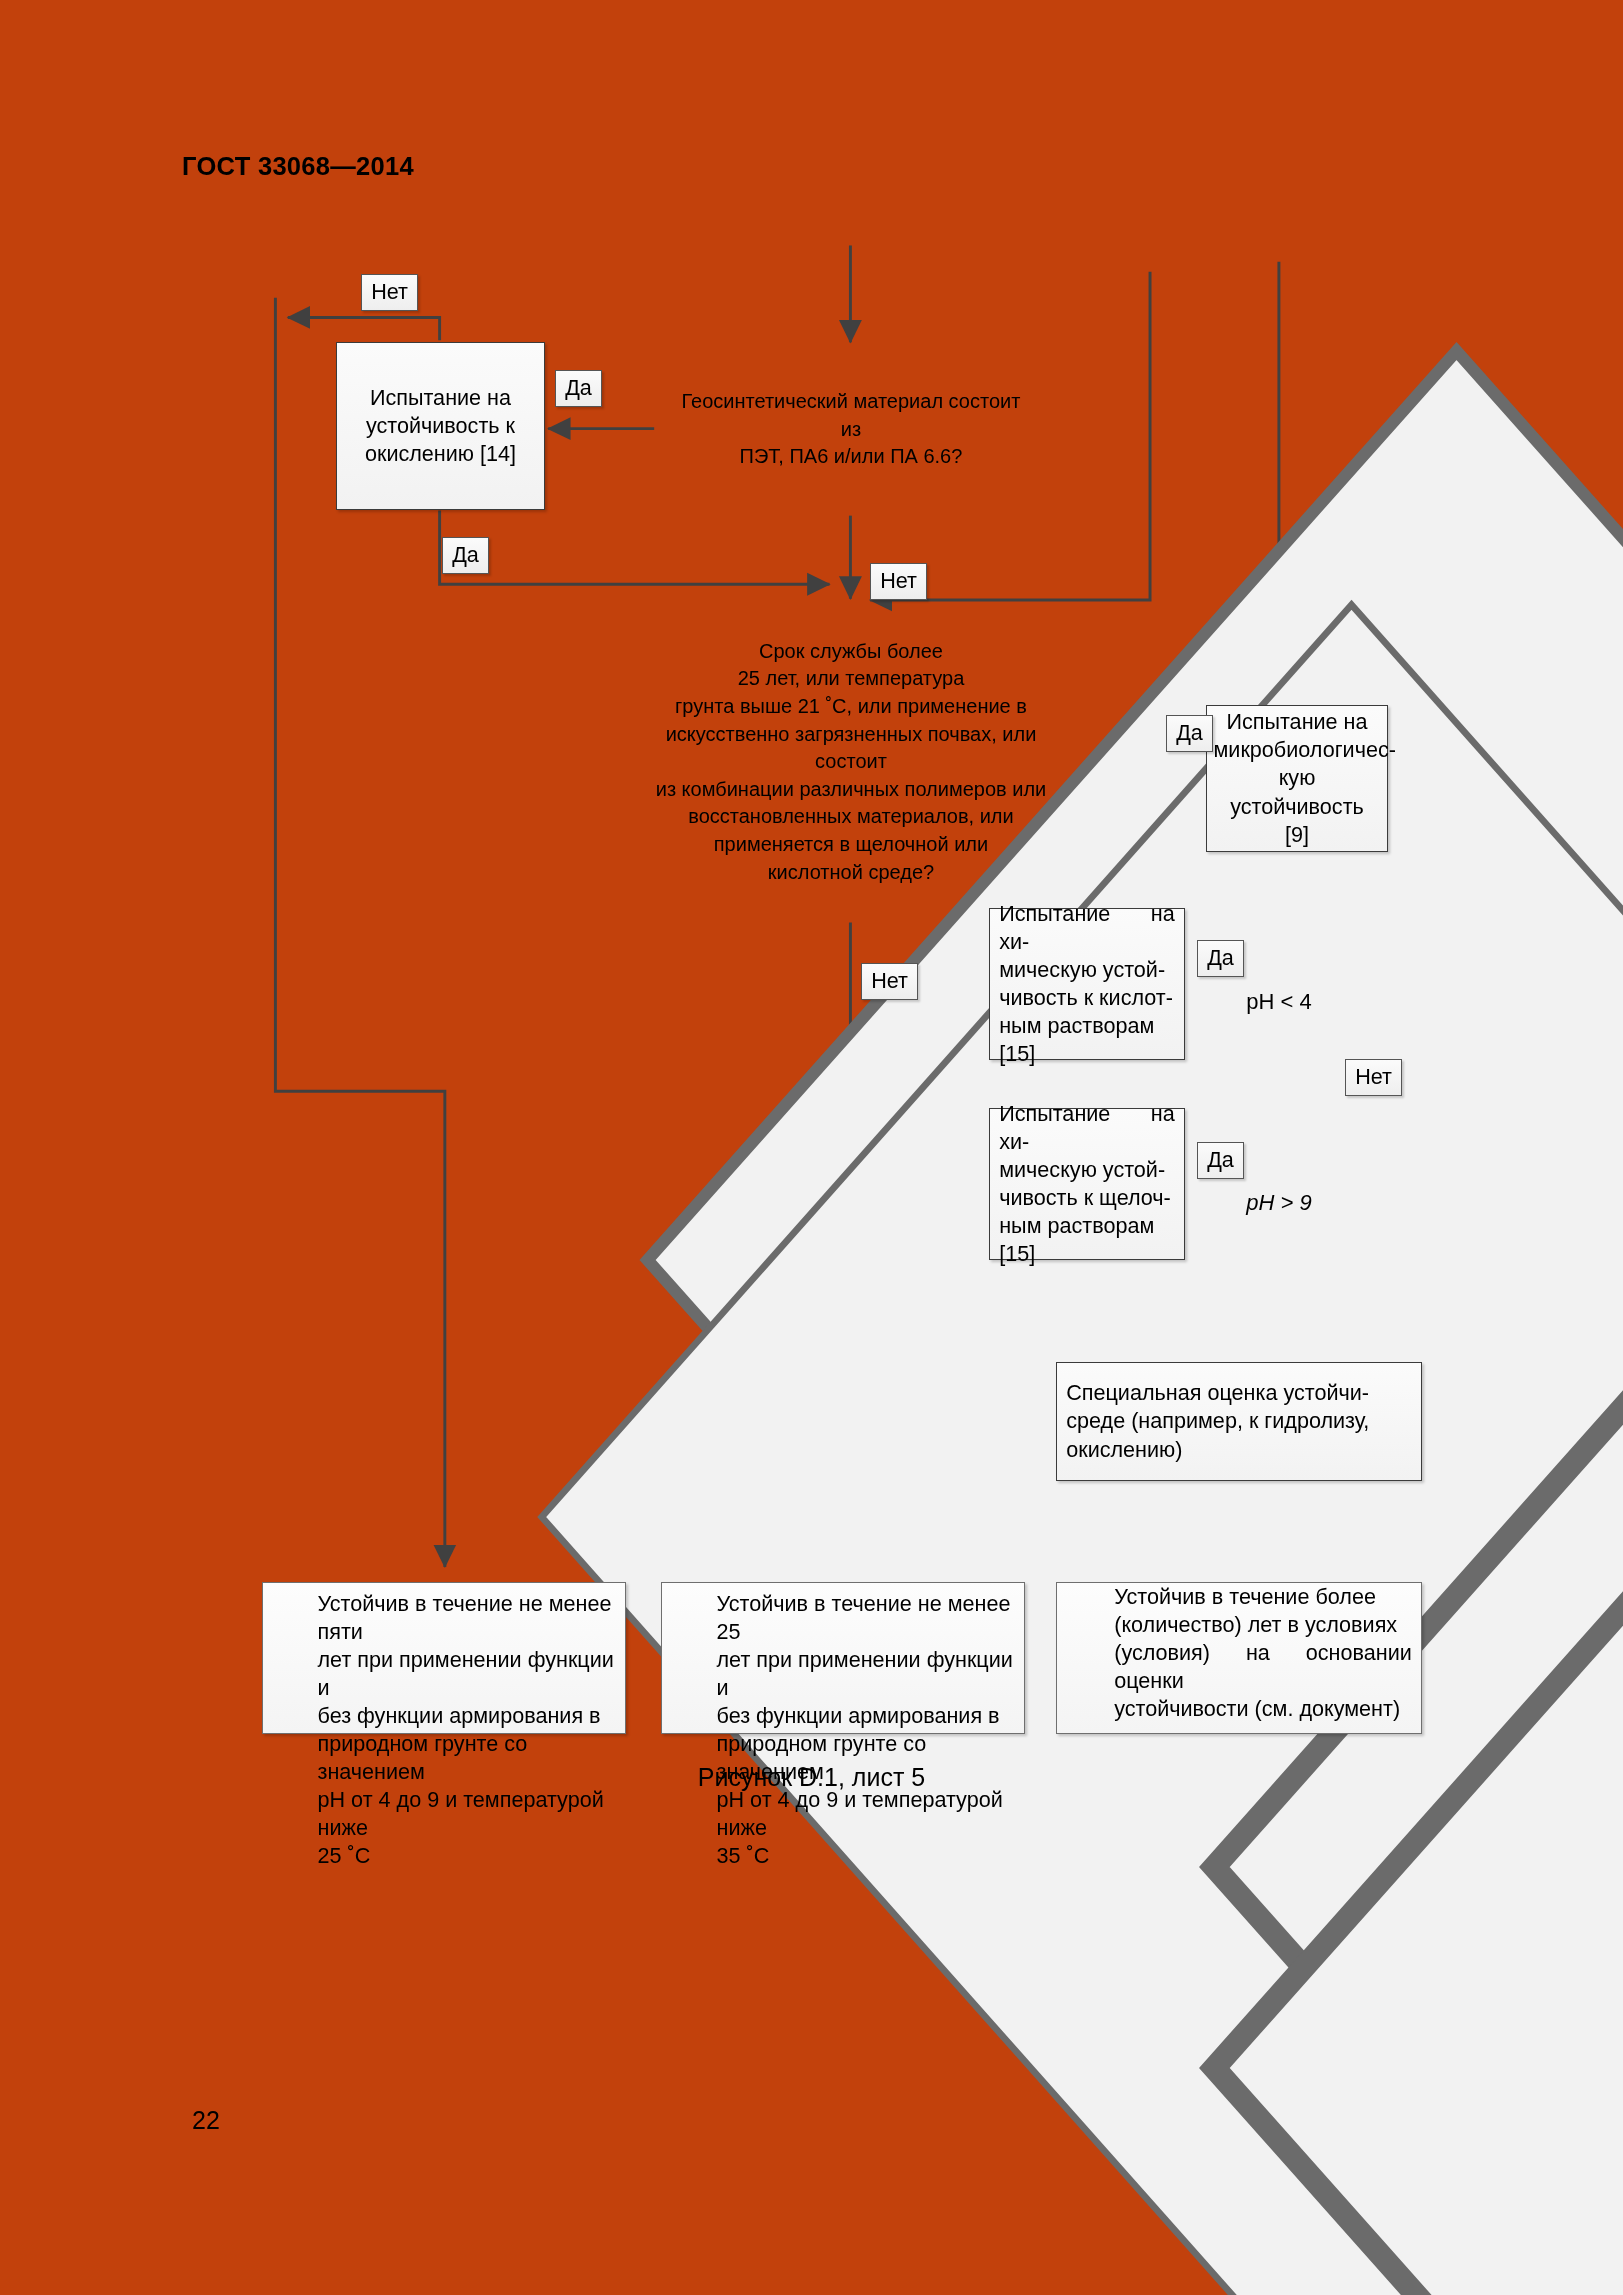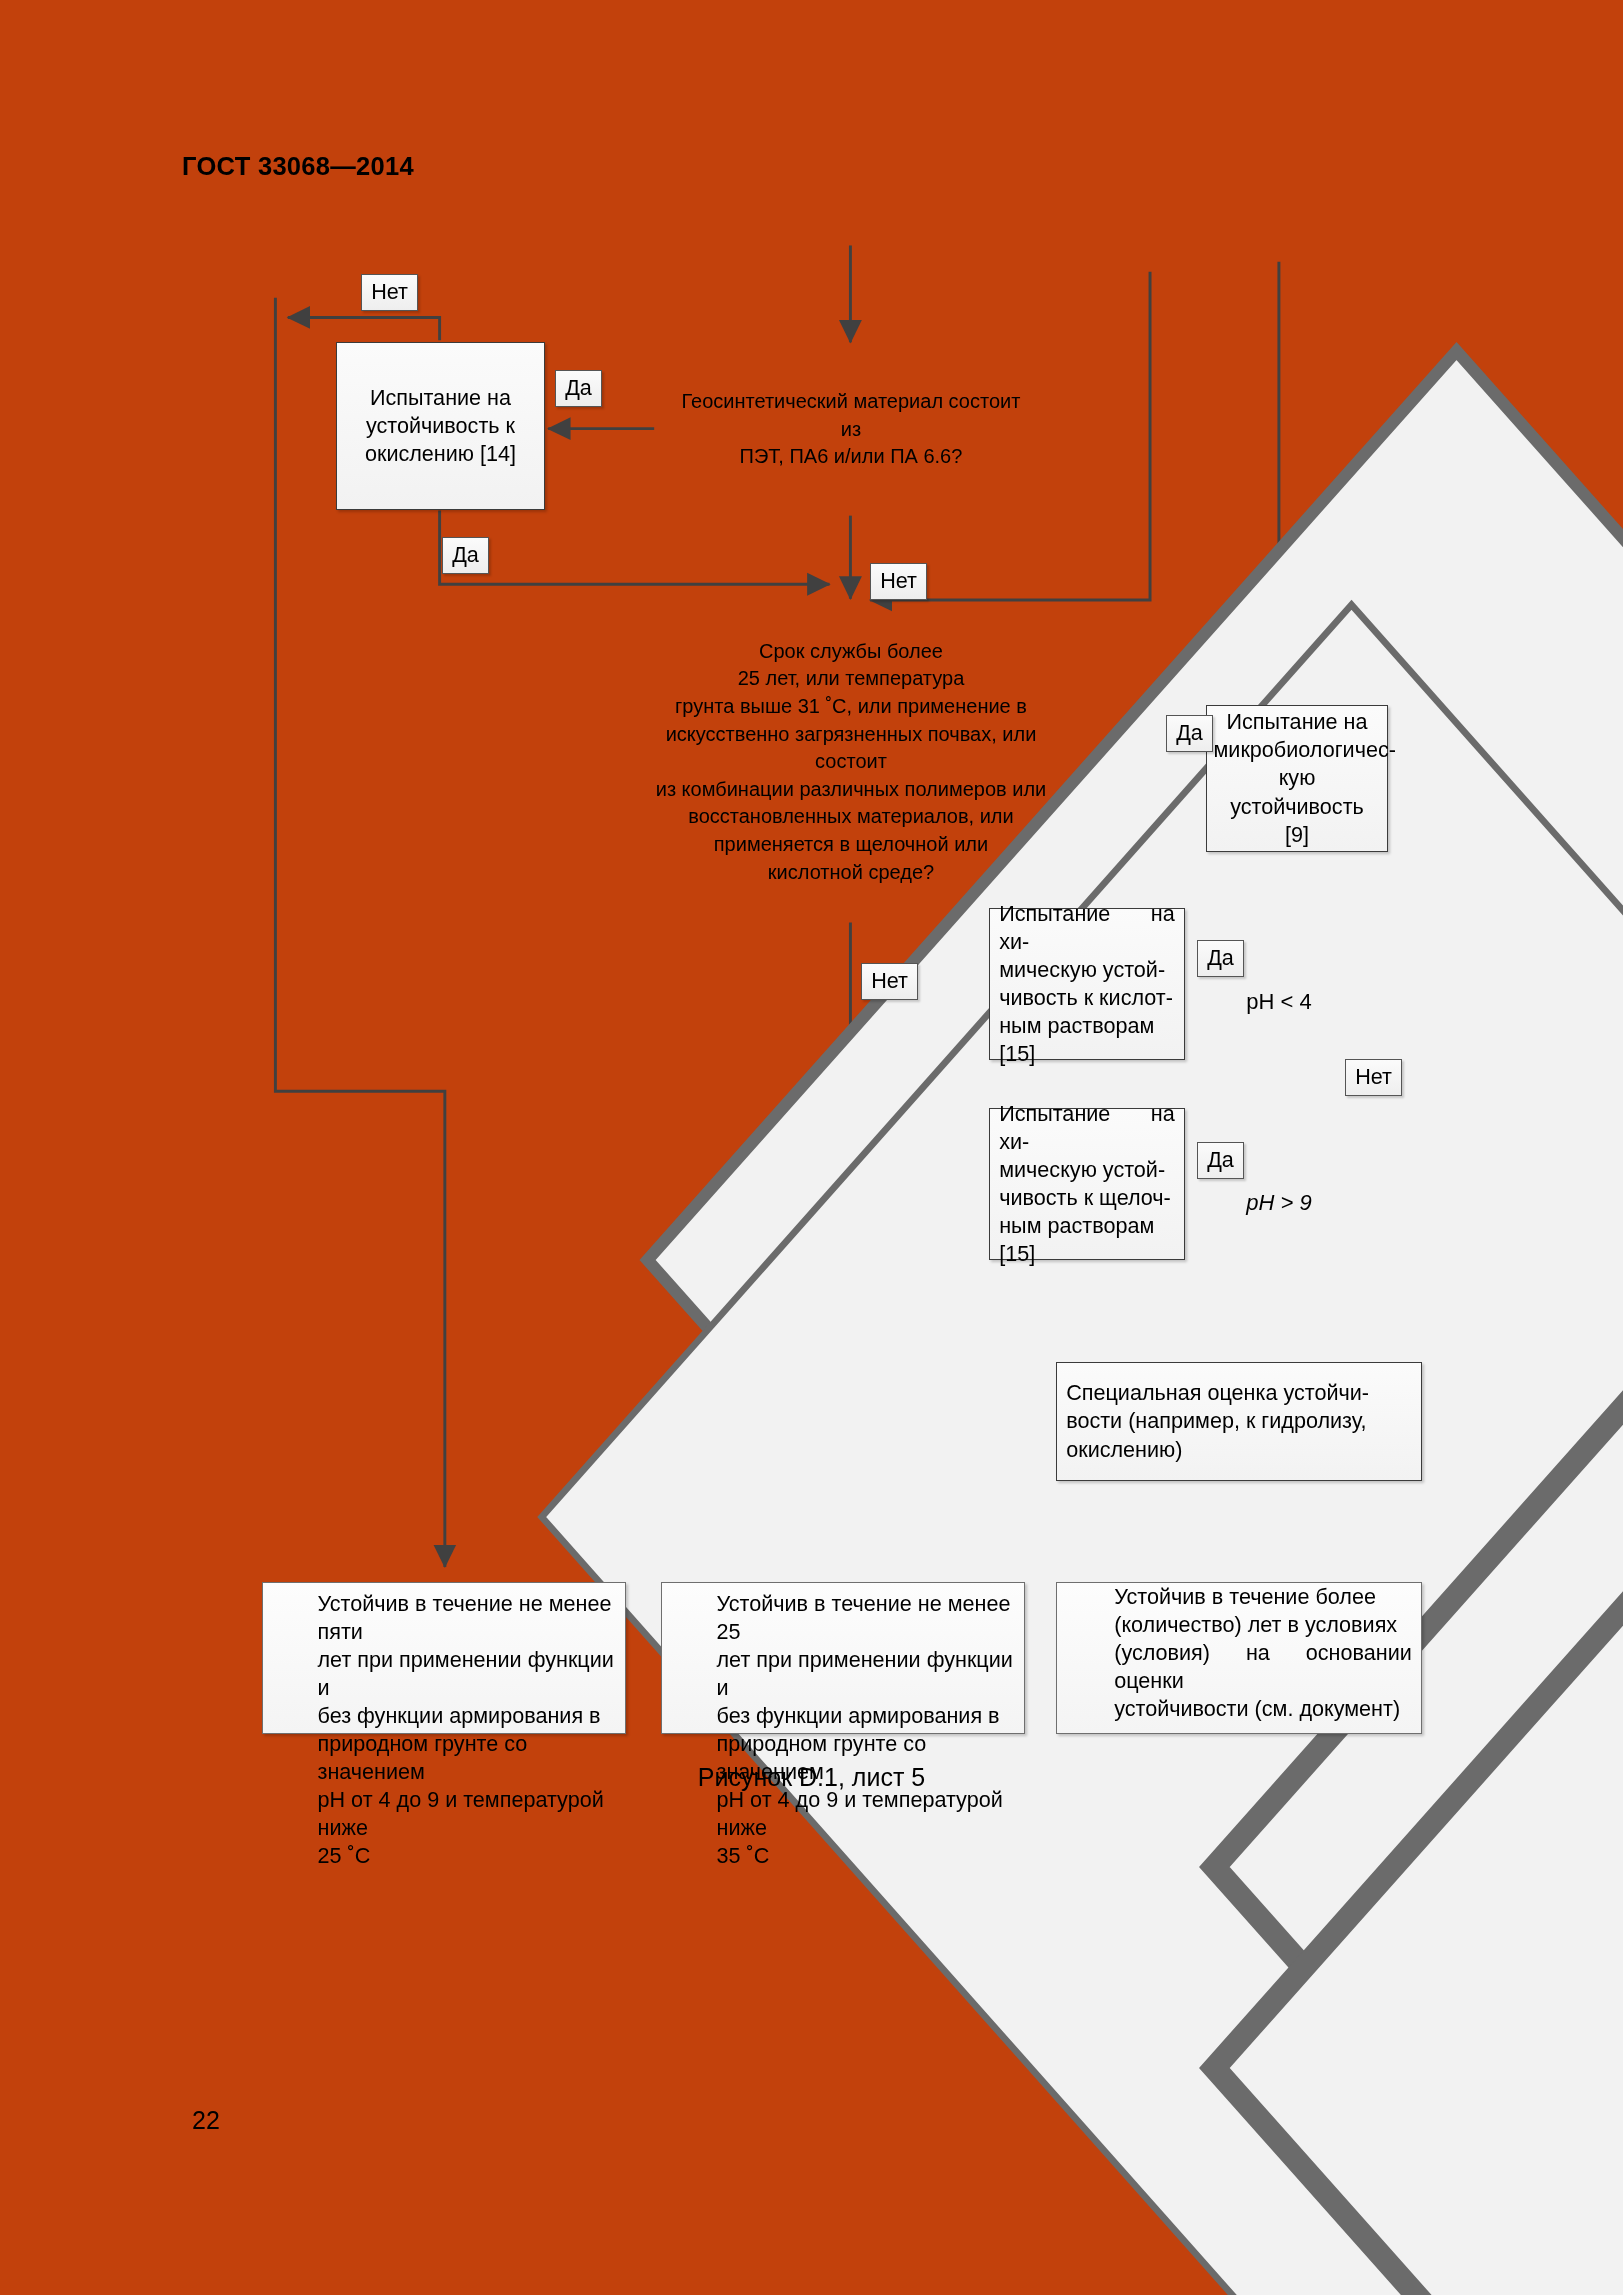--- a/index.html
+++ b/index.html
@@ -191,21 +191,21 @@
       <div class="dtxt">Геосинтетический материал состоит из
 ПЭТ, ПА6 и/или ПА 6.6?</div>
     </div>
 
     <div class="diamond" style="left:540px; top:601px; width:622px; height:322px;">
       <svg class="dshape" viewBox="0 0 950 492" preserveAspectRatio="none">
         <polygon points="475,1 949,246 475,491 1,246" fill="#f2f2f2" stroke="#6b6b6b" stroke-width="2.4"></polygon>
       </svg>
       <div class="dtxt" style="width:72%;">Срок службы более
 25 лет, или температура
-грунта выше 31 ˚С, или применение в
+грунта выше 21 ˚С, или применение в
 искусственно загрязненных почвах, или состоит
 из комбинации различных полимеров или
 восстановленных материалов, или
 применяется в щелочной или
 кислотной среде?</div>
     </div>
 
     <div class="node center" style="left:1206px; top:705px; width:182px; height:147px;">
       <div class="txt">Испытание на
 микробиологичес-
@@ -238,21 +238,21 @@
     <div class="node justify" style="left:989px; top:1108px; width:196px; height:152px;">
       <div class="txt">Испытание на хи-
 мическую устой-
 чивость к щелоч-
 ным растворам
 [15]</div>
     </div>
 
     <div class="node justify" style="left:1056px; top:1362px; width:366px; height:119px;">
       <div class="txt">Специальная оценка устойчи-
-вости (например, к гидролизу,
+среде (например, к гидролизу,
 окислению)</div>
     </div>
 
     <div class="node result plain" style="left:262px; top:1582px; width:364px; height:152px;">
       <div class="txt">Устойчив в течение не менее пяти
 лет при применении функции и
 без функции армирования в
 природном грунте со значением
 pH  от 4 до 9 и температурой ниже
 25 ˚С</div>

